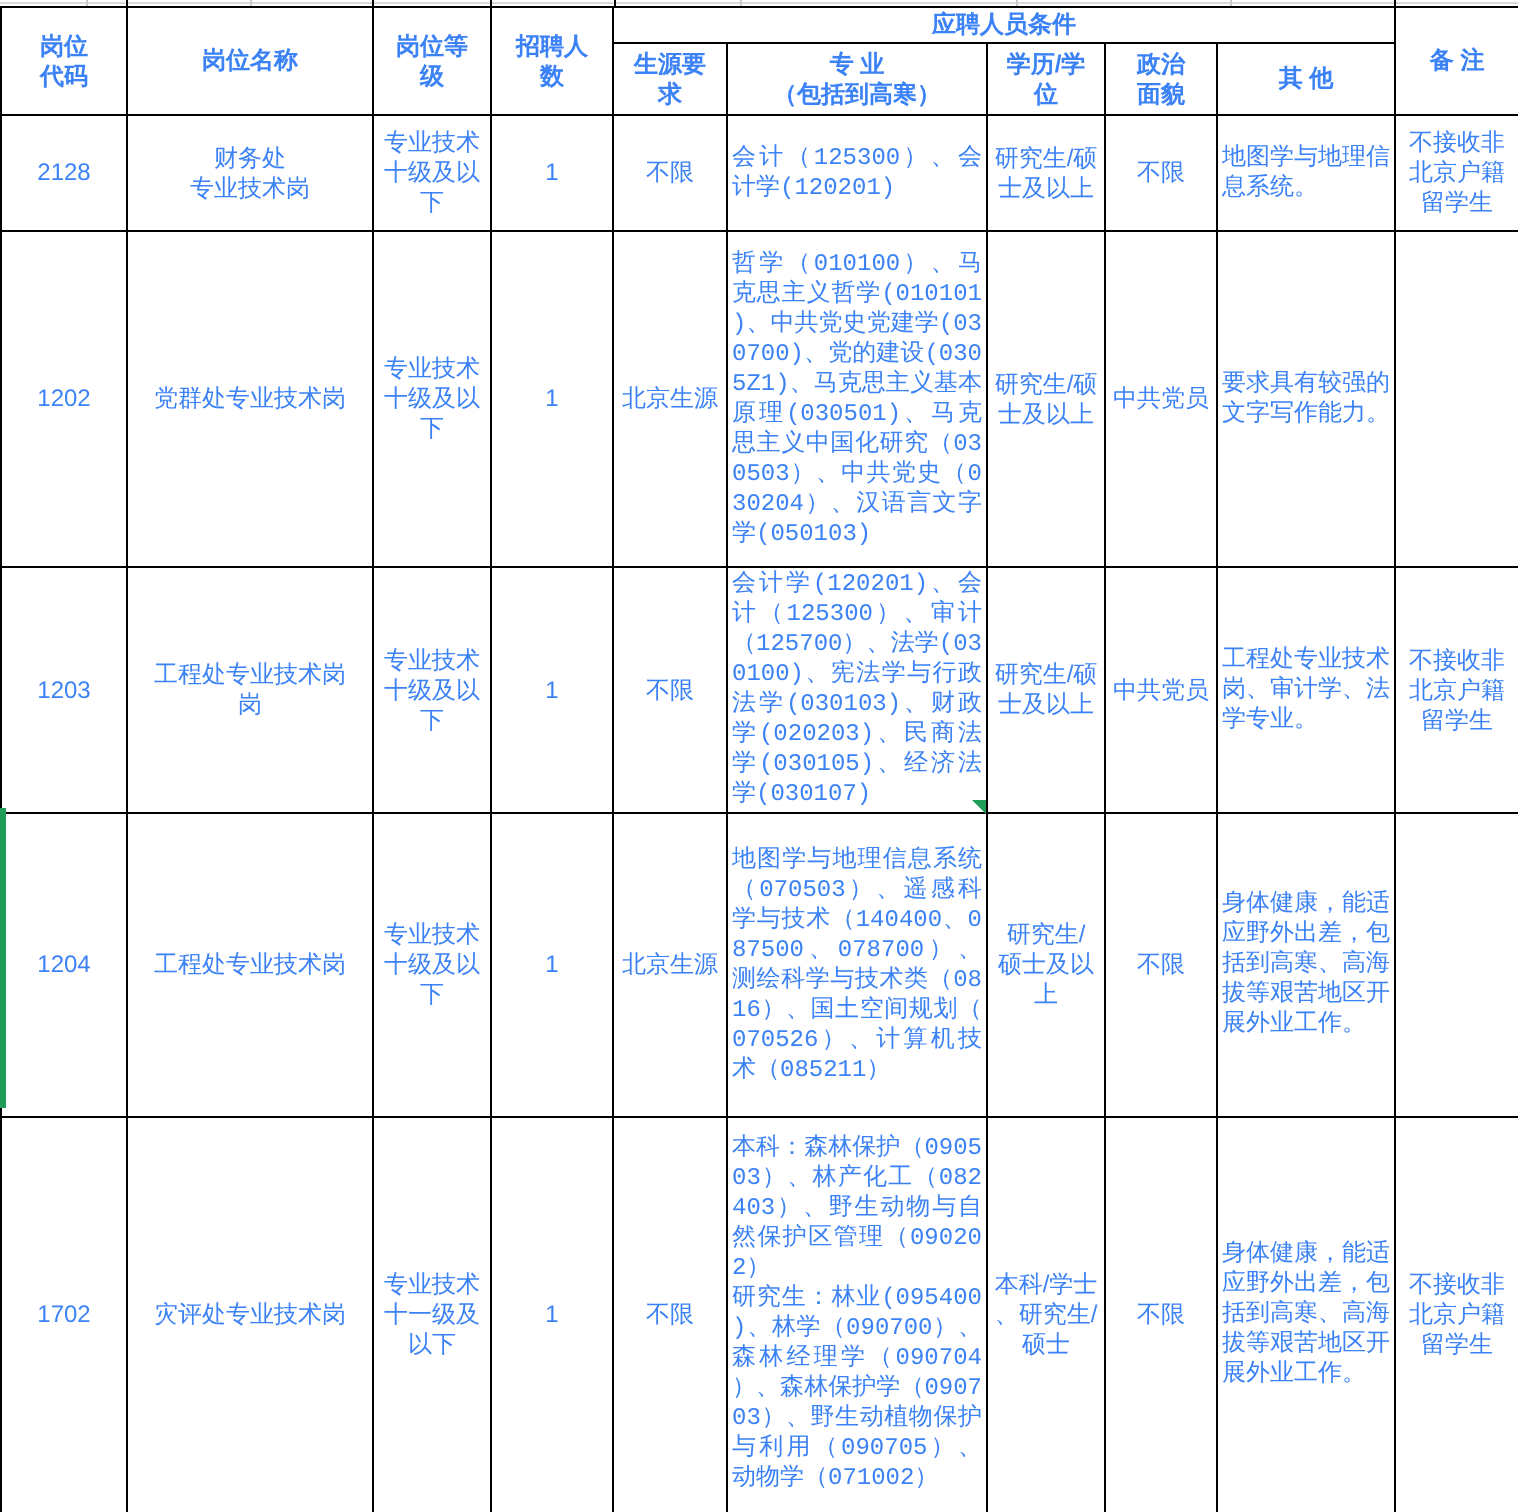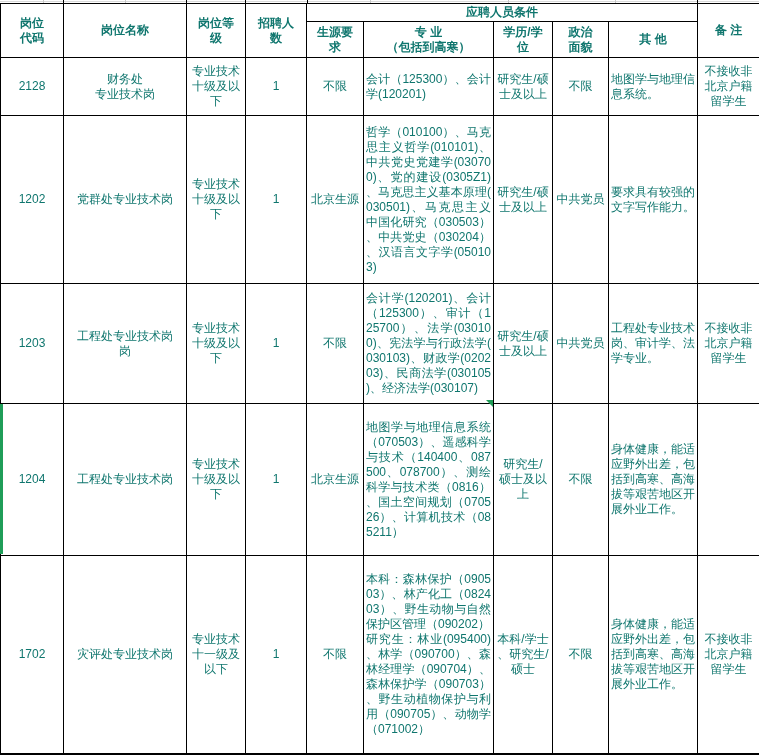--- a/index.html
+++ b/index.html
@@ -1,21 +1,21 @@
 <!DOCTYPE html>
 <html><head>
 <meta charset="utf-8">
 <style>
   html,body{margin:0;padding:0;background:#ffffff;}
   .sheet{
     position:relative;
     width:759px;height:756px;
     background:#ffffff;
     font-family:"Liberation Sans","DejaVu Sans",sans-serif;
-    color:#0f766e;
+    color:#3b82f6;
     overflow:hidden;
   }
   
   .top-gridline{position:absolute;left:0;top:1px;width:759px;height:1px;background:#d9d9d9;}
   .stub{position:absolute;top:0;width:1px;height:4px;background:#000;}
   .stub.gray{background:#c9c9c9;}
 
   table.jobs{
     position:absolute;left:0;top:3px;
     border-collapse:collapse;table-layout:fixed;
@@ -31,20 +31,21 @@
   }
   table.jobs th{font-weight:bold;}
   .c{text-align:center;white-space:pre-line;}
   .j{
     text-align:justify;
     white-space:pre-line;
     word-break:break-all;
     line-break:anywhere;
     padding:1px 3px;
     vertical-align:middle;
+    font-family:Liberation Mono, monospace;
   }
   tr.last td{border-bottom-width:2px;}
 
   
   .sel-bar{position:absolute;left:0;top:404px;width:3px;height:150px;}
   .sel-tri{position:absolute;left:486px;top:400px;width:0;height:0;
            border-top:7px solid #1f9d58;border-left:7px solid transparent;}
 </style>
 </head>
 <body>

